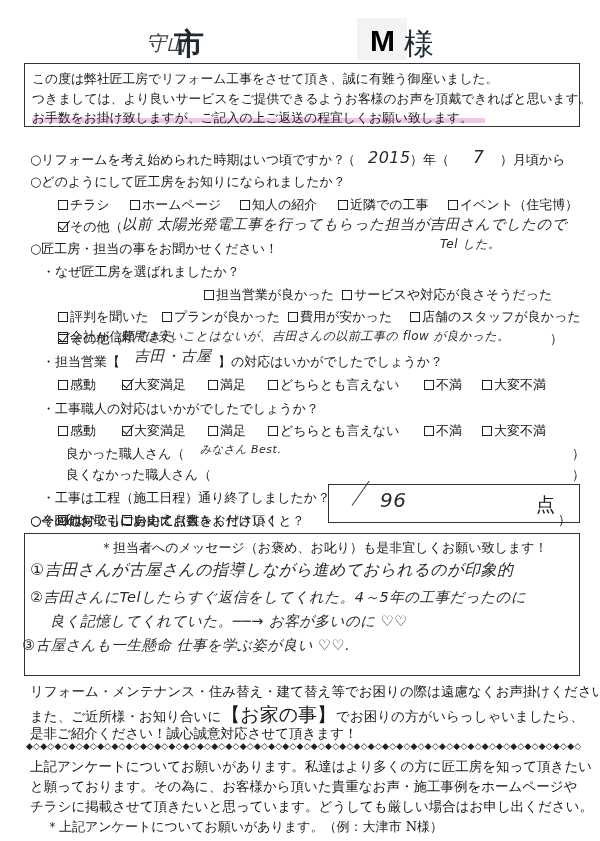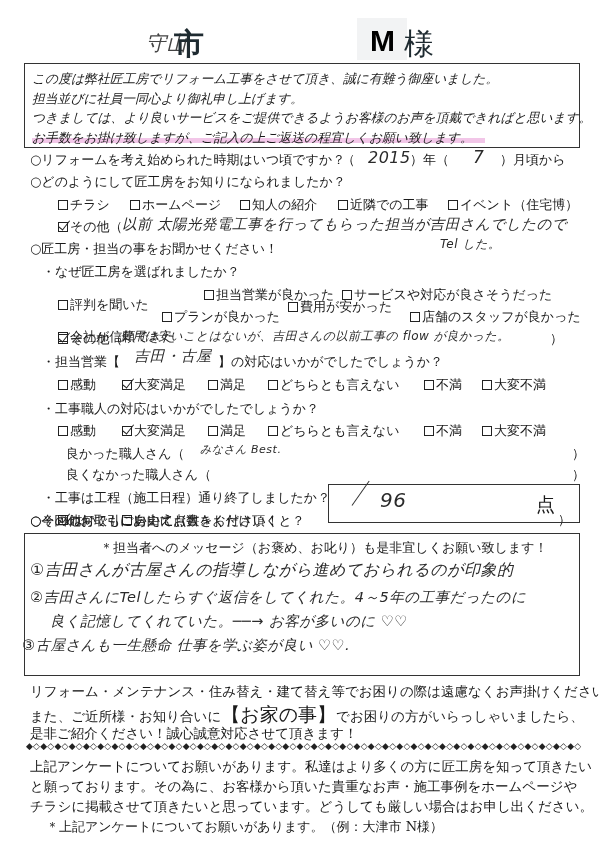--- a/index.html
+++ b/index.html
@@ -9,21 +9,21 @@
     .hw { font-family: "DejaVu Sans", "Liberation Sans", sans-serif; color: #2a2a2a; font-style: italic; font-weight: 300; letter-spacing: 0.5px; }
 
     
     .city-hw { left: 146px; top: 30px; font-size: 20px; color: #444; }
     .city-label { left: 174px; top: 24px; font-size: 30px; font-weight: bold; color: #1e2a30; }
     .mask { left: 357px; top: 18px; width: 50px; height: 42px; background: #f2f3f4; }
     .initial { left: 370px; top: 24px; font-size: 30px; font-weight: bold; font-family: "Liberation Sans", sans-serif; color: #000; }
     .sama { left: 404px; top: 24px; font-size: 30px; color: #1e2a30; }
 
     
-    .intro-box { left: 24px; top: 63px; width: 556px; height: 85px; border: 1.5px solid #333; font-style: italic; }
+    .intro-box { left: 24px; top: 63px; width: 556px; height: 64px; border: 1.5px solid #333; }
     .intro-line { font-size: 12.8px; line-height: 19.5px; padding-left: 7px; }
     .intro-box .l1 { margin-top: 5px; }
     .highlight { background: linear-gradient(to bottom, transparent 55%, #f2c6e8 55%, #f2c6e8 85%, transparent 85%); padding-right: 12px; }
 
     
     .q { font-size: 13px; }
     .opt { font-size: 13px; }
     .box { display: inline-block; width: 10px; height: 10px; border: 1px solid #222; margin-right: 2px; vertical-align: -1px; position: relative; }
     .box.checked::after { content: ""; position: absolute; left: 2px; top: -5px; width: 5px; height: 11px; border-right: 1.5px solid #222; border-bottom: 1.5px solid #222; transform: rotate(38deg); }
     .paren-r { font-size: 13px; }
@@ -48,21 +48,20 @@
 <body>
 
 <span class="abs hw city-hw">守山</span>
 <span class="abs city-label">市</span>
 <div class="abs mask"></div>
 <span class="abs initial">M</span>
 <span class="abs sama">様</span>
 
 <div class="abs intro-box">
   <div class="intro-line l1">この度は弊社匠工房でリフォーム工事をさせて頂き、誠に有難う御座いました。</div>
-  <div class="intro-line">担当並びに社員一同心より御礼申し上げます。</div>
   <div class="intro-line">つきましては、より良いサービスをご提供できるようお客様のお声を頂戴できればと思います。</div>
   <div class="intro-line"><span class="highlight">お手数をお掛け致しますが、ご記入の上ご返送の程宜しくお願い致します。</span></div>
 </div>
 
 <div class="abs q" style="left:30px; top:151px;">
   <span>○リフォームを考え始められた時期はいつ頃ですか？</span>
 </div>
 <span class="abs q" style="left:342px; top:151px;">（</span>
 <span class="abs hw" style="left:368px; top:148px; font-size:16px;">2015</span>
 <span class="abs q" style="left:410px; top:151px;">）年（</span>
@@ -78,23 +77,23 @@
 <div class="abs opt" style="left:58px; top:218px;"><span class="box checked"></span><span>その他（</span></div>
 <span class="abs hw" style="left:122px; top:215px; font-size:14.5px;">以前 太陽光発電工事を行ってもらった担当が吉田さんでしたので</span>
 <span class="abs hw" style="left:440px; top:236px; font-size:12px;">Tel した。</span>
 
 <span class="abs q" style="left:30px; top:240px;">○匠工房・担当の事をお聞かせください！</span>
 <span class="abs q" style="left:42px; top:263px;">・なぜ匠工房を選ばれましたか？</span>
 
 <div class="abs opt" style="left:58px; top:286px;margin-top:42px;"><span class="box"></span><span>会社が信頼できた</span></div>
 <div class="abs opt" style="left:204px; top:286px;"><span class="box"></span><span>担当営業が良かった</span></div>
 <div class="abs opt" style="left:342px; top:286px;"><span class="box"></span><span>サービスや対応が良さそうだった</span></div>
-<div class="abs opt" style="left:58px; top:296px;"><span class="box"></span><span>評判を聞いた</span></div>
+<div class="abs opt" style="left:58px; top:308px;"><span class="box"></span><span>評判を聞いた</span></div>
 <div class="abs opt" style="left:162px; top:308px;"><span class="box"></span><span>プランが良かった</span></div>
-<div class="abs opt" style="left:288px; top:298px;"><span class="box"></span><span>費用が安かった</span></div>
+<div class="abs opt" style="left:288px; top:308px;"><span class="box"></span><span>費用が安かった</span></div>
 <div class="abs opt" style="left:410px; top:308px;"><span class="box"></span><span>店舗のスタッフが良かった</span></div>
 <div class="abs opt" style="left:58px; top:330px;"><span class="box checked"></span><span>その他（</span></div>
 <span class="abs hw" style="left:120px; top:328px; font-size:12px;">費用は安いことはないが、吉田さんの以前工事の flow が良かった。</span>
 <span class="abs paren-r" style="left:550px; top:330px;">）</span>
 
 <span class="abs q" style="left:42px; top:353px;">・担当営業【</span>
 <span class="abs hw" style="left:134px; top:347px; font-size:15px;">吉田・古屋</span>
 <span class="abs q" style="left:218px; top:353px;">】の対応はいかがでしたでしょうか？</span>
 <div class="abs opt" style="left:58px; top:376px;"><span class="box"></span><span>感動</span></div>
 <div class="abs opt" style="left:122px; top:376px;"><span class="box checked"></span><span>大変満足</span></div>

